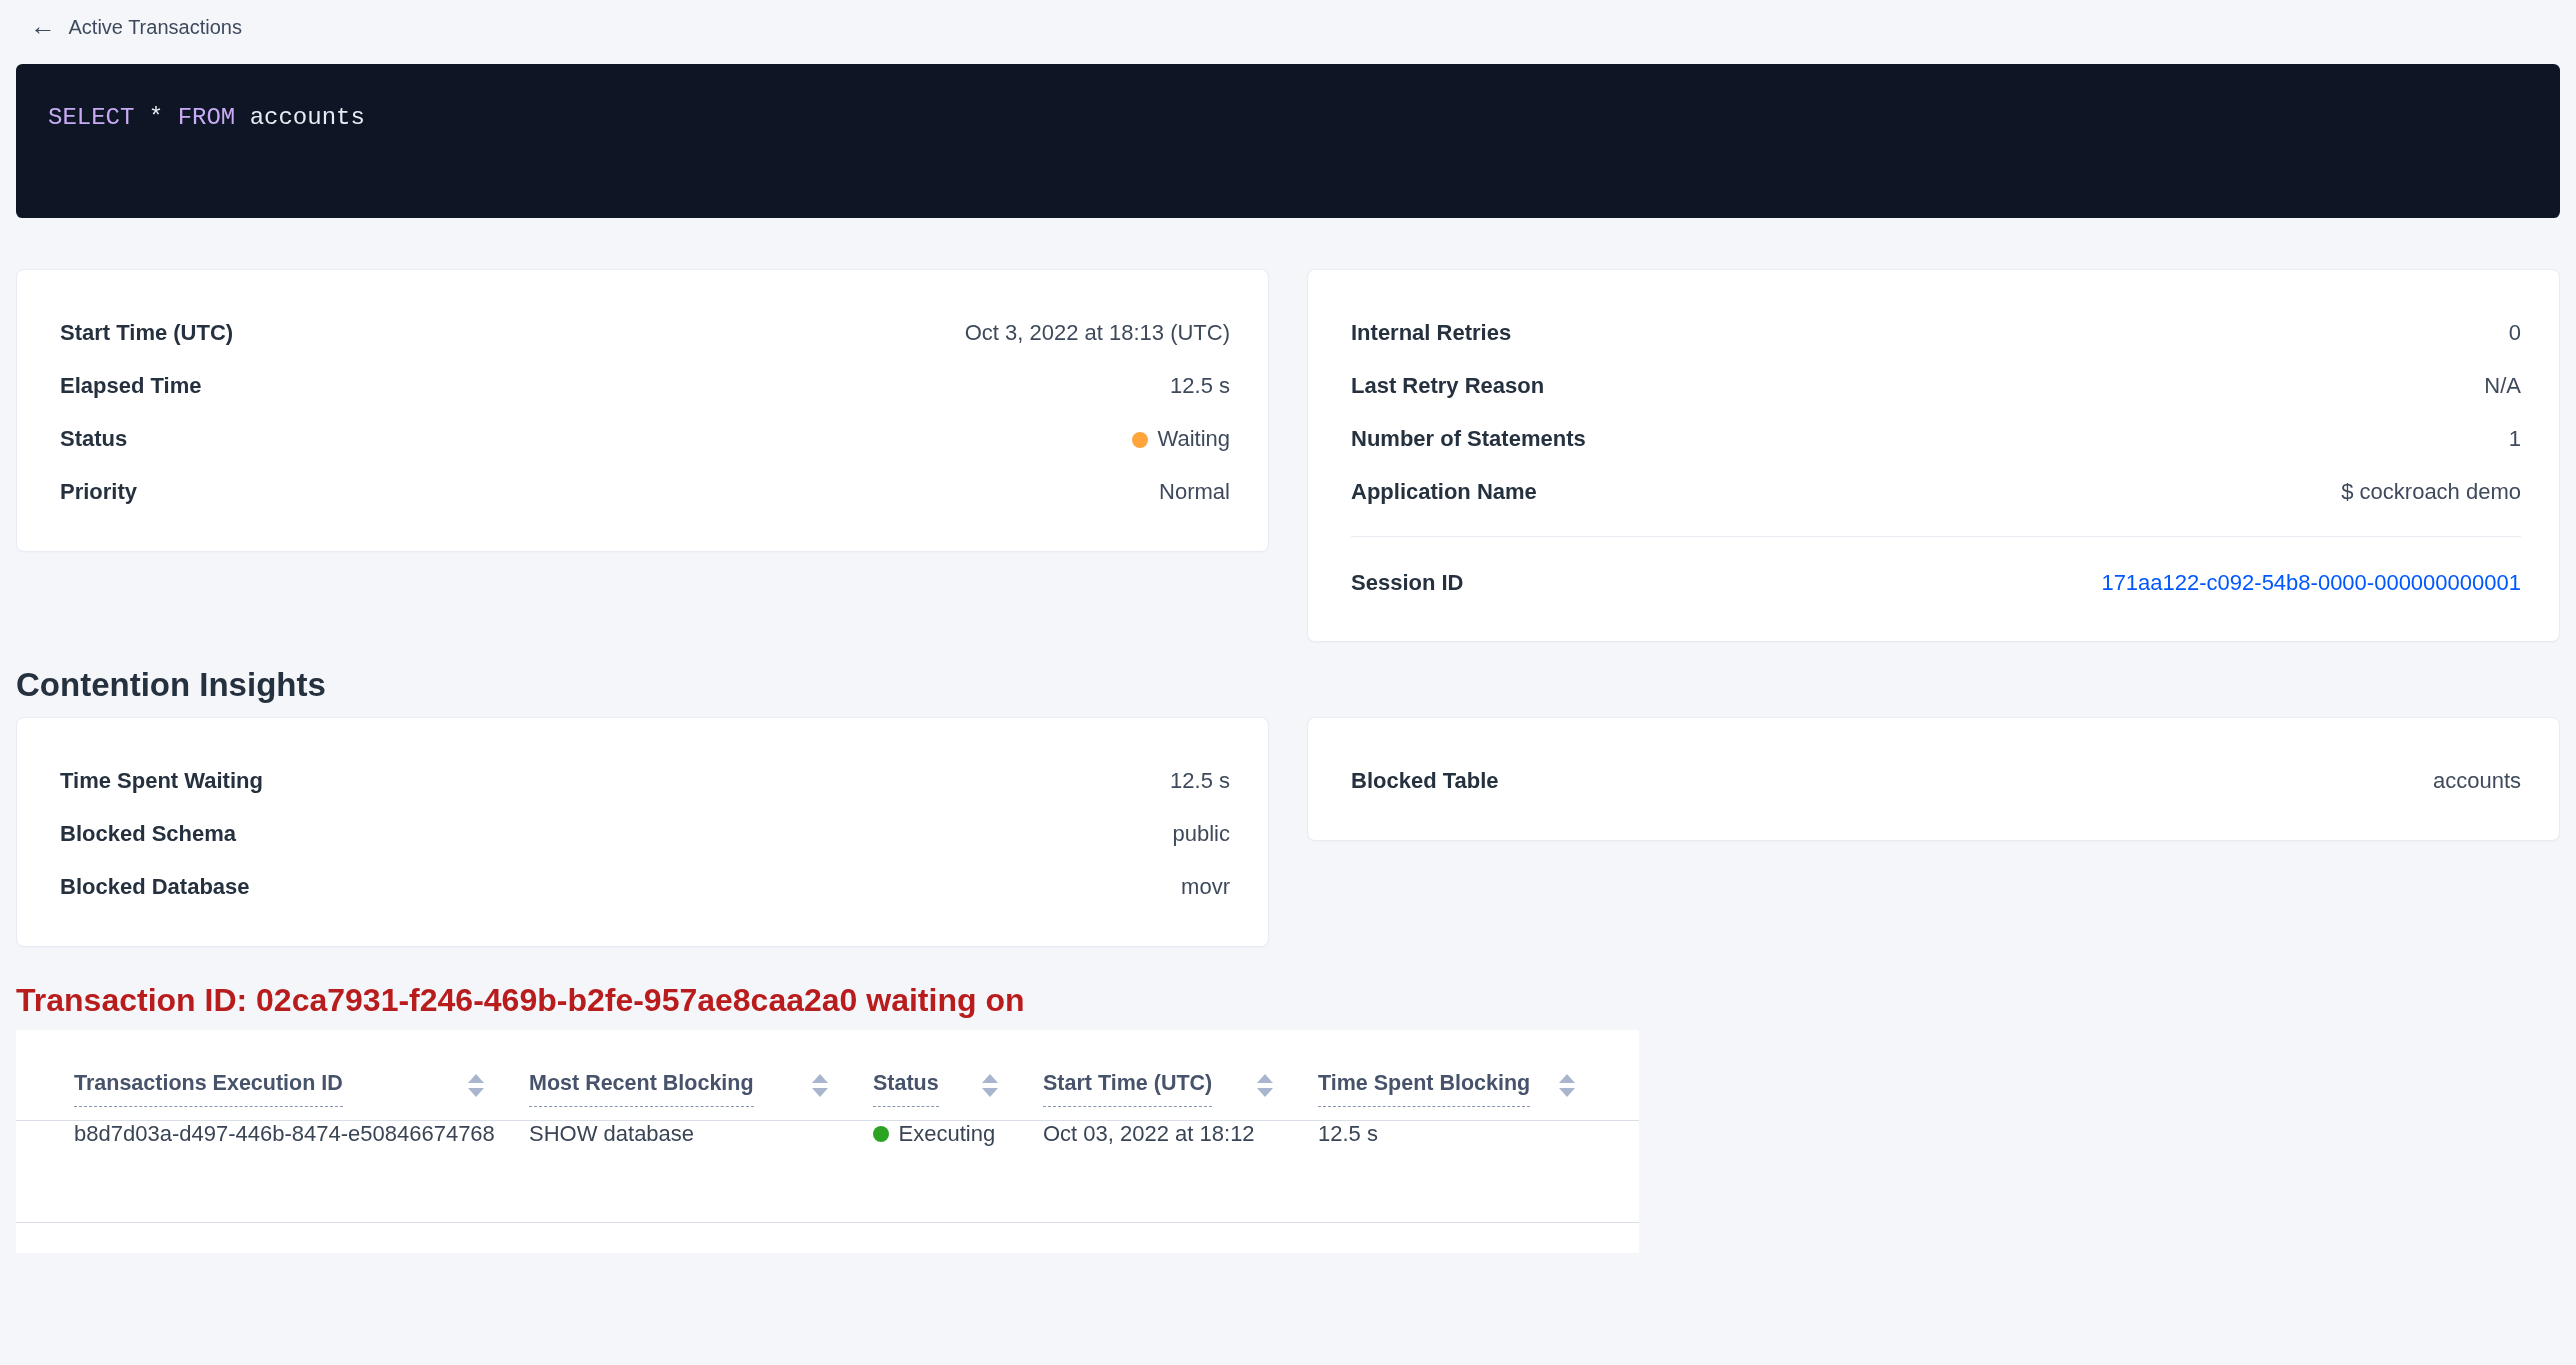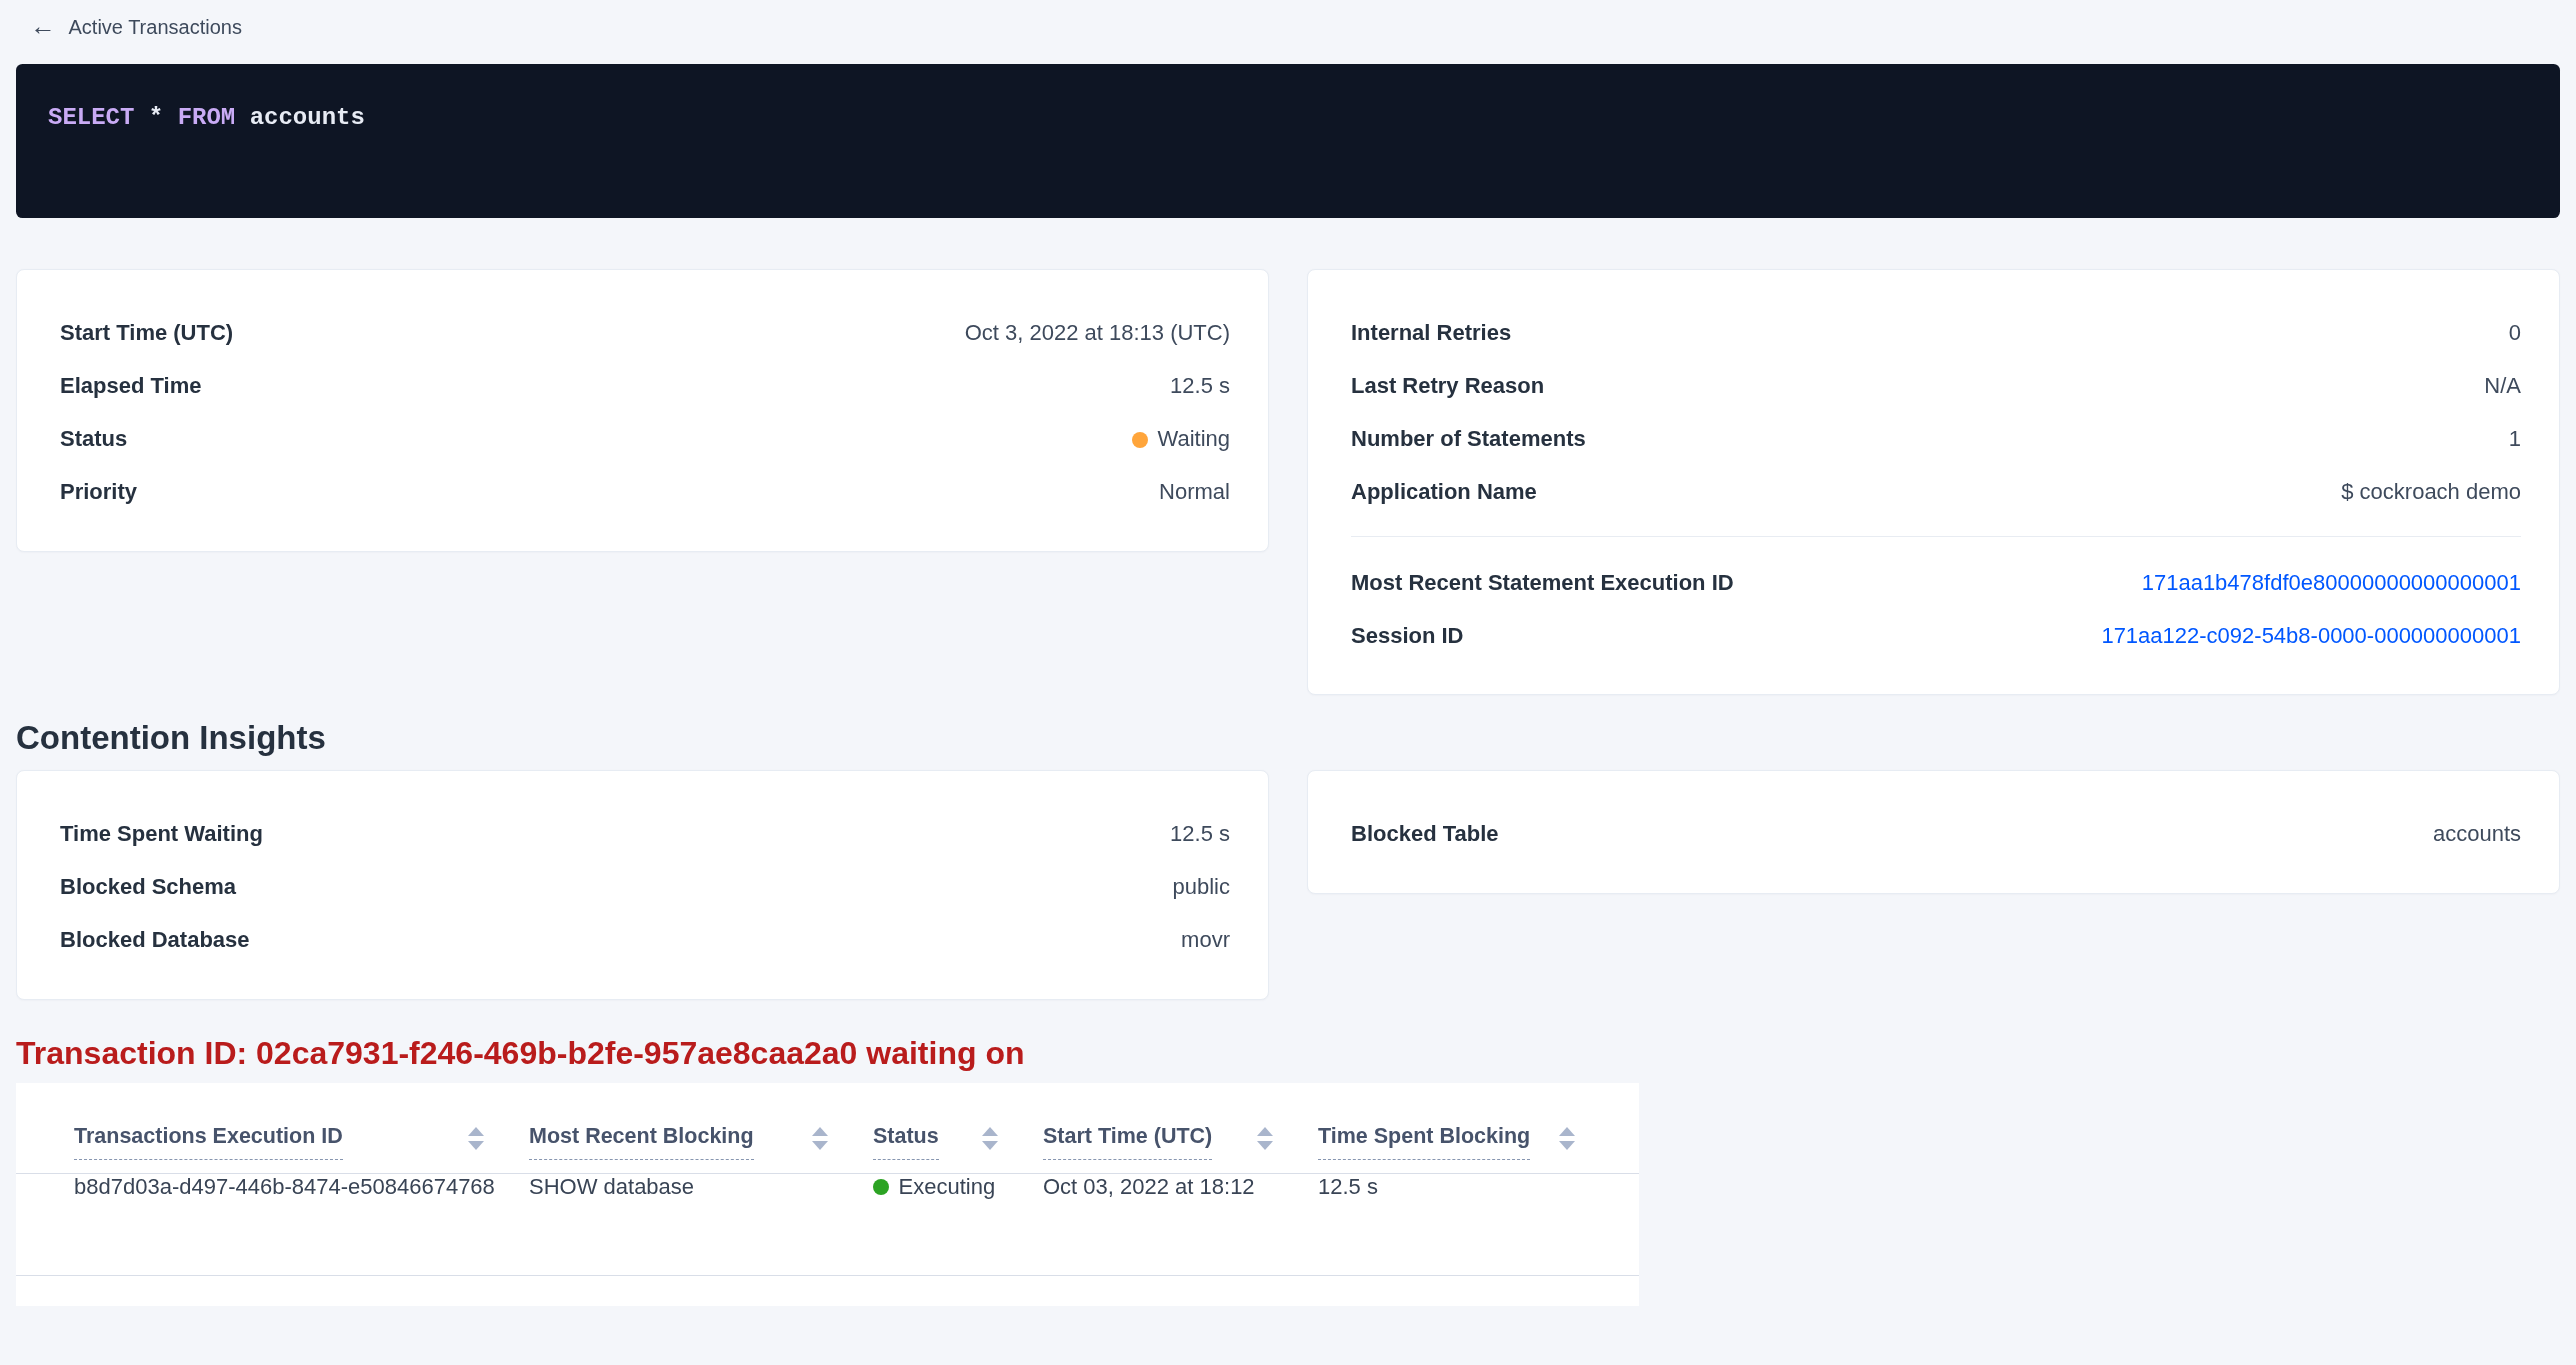--- a/index.html
+++ b/index.html
@@ -40,21 +40,21 @@
 
   
   .sql-box {
     margin-top: 22px;
     height: 154px;
     background: #0e1524;
     border-radius: 6.4px;
     padding: 40px 32px 0 32px;
     font-family: "Liberation Mono", "DejaVu Sans Mono", monospace;
     font-size: 24px;
-    font-weight: 700;
+    font-weight: 400;
     white-space: pre;
   }
   .kw { color: #c9abf5; }
   .plain { color: #e7ebf4; }
 
   
   .cards {
     display: flex;
     gap: 38px;
     margin-top: 51px;
@@ -216,24 +216,20 @@
       <div class="crow">
         <span class="clabel">Number of Statements</span>
         <span class="cvalue">1</span>
       </div>
       <div class="crow">
         <span class="clabel">Application Name</span>
         <span class="cvalue">$ cockroach demo</span>
       </div>
       <hr class="divider">
       <div class="crow">
-        <span class="clabel">Most Recent Statement Execution ID</span>
-        <span class="cvalue link">171aa1b478fdf0e80000000000000001</span>
-      </div>
-      <div class="crow">
         <span class="clabel">Session ID</span>
         <span class="cvalue link">171aa122-c092-54b8-0000-000000000001</span>
       </div>
     </div>
 
   </div>
 
   <h2 class="section-heading">Contention Insights</h2>
 
   <div class="cards cards-contention">

